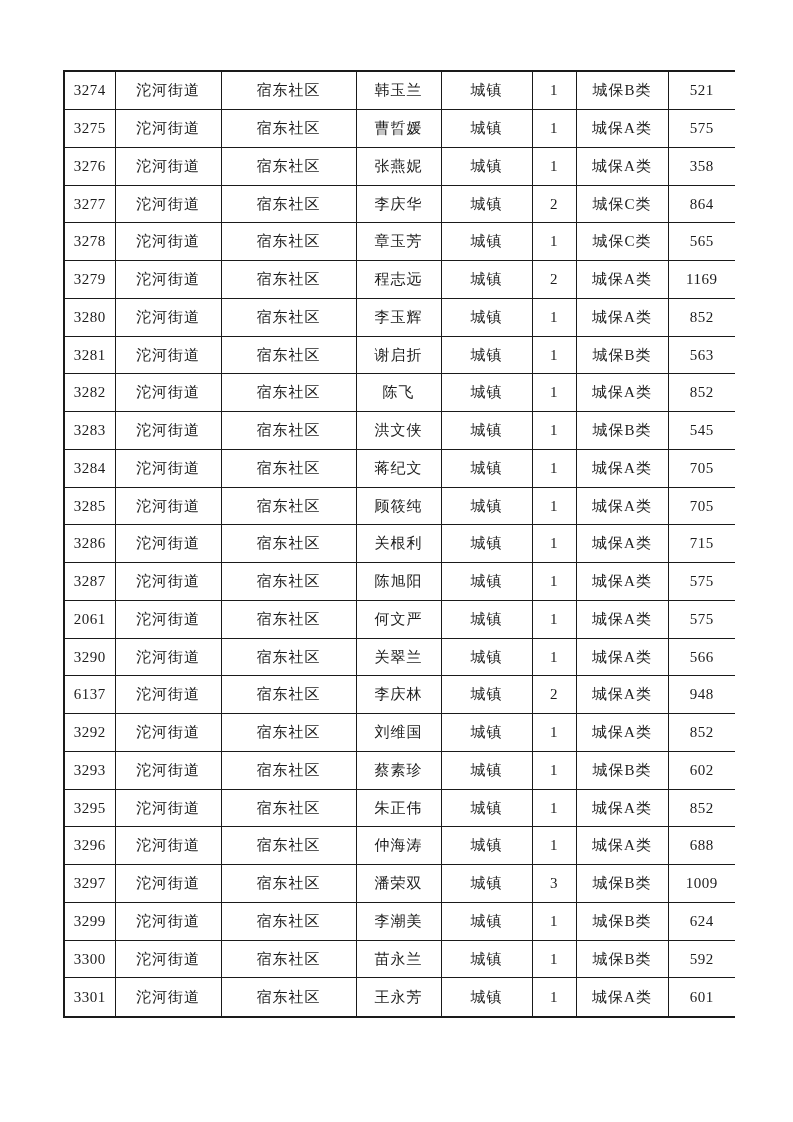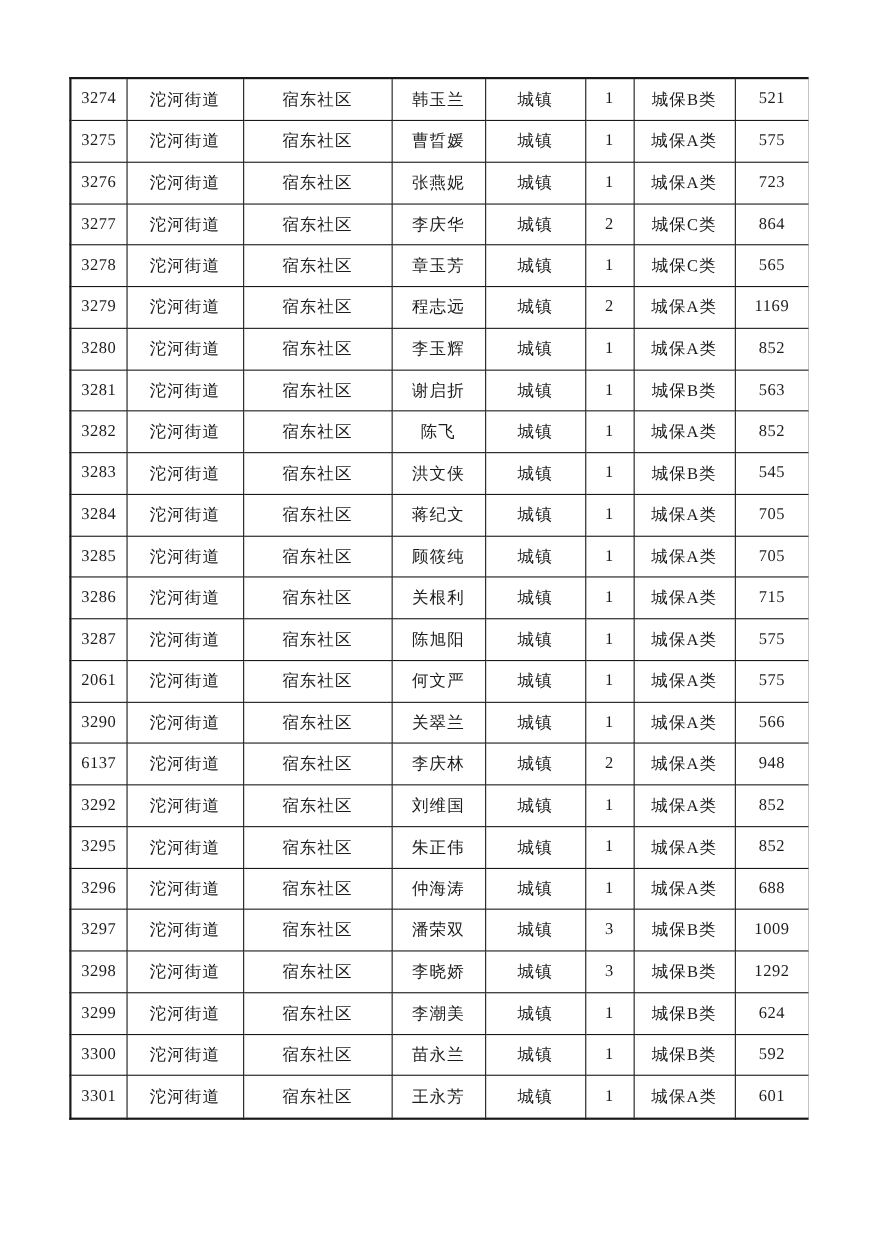--- a/index.html
+++ b/index.html
@@ -81,21 +81,21 @@
           <td class="num">575</td>
         </tr>
         <tr>
           <td class="num">3276</td>
           <td class="cjk">沱河街道</td>
           <td class="cjk">宿东社区</td>
           <td class="cjk">张燕妮</td>
           <td class="cjk">城镇</td>
           <td class="num">1</td>
           <td class="cjk">城保A类</td>
-          <td class="num">723</td>
+          <td class="num">358</td>
         </tr>
         <tr>
           <td class="num">3277</td>
           <td class="cjk">沱河街道</td>
           <td class="cjk">宿东社区</td>
           <td class="cjk">李庆华</td>
           <td class="cjk">城镇</td>
           <td class="num">2</td>
           <td class="cjk">城保C类</td>
           <td class="num">864</td>
@@ -234,20 +234,30 @@
           <td class="num">3292</td>
           <td class="cjk">沱河街道</td>
           <td class="cjk">宿东社区</td>
           <td class="cjk">刘维国</td>
           <td class="cjk">城镇</td>
           <td class="num">1</td>
           <td class="cjk">城保A类</td>
           <td class="num">852</td>
         </tr>
         <tr>
+          <td class="num">3293</td>
+          <td class="cjk">沱河街道</td>
+          <td class="cjk">宿东社区</td>
+          <td class="cjk">蔡素珍</td>
+          <td class="cjk">城镇</td>
+          <td class="num">1</td>
+          <td class="cjk">城保B类</td>
+          <td class="num">602</td>
+        </tr>
+        <tr>
           <td class="num">3295</td>
           <td class="cjk">沱河街道</td>
           <td class="cjk">宿东社区</td>
           <td class="cjk">朱正伟</td>
           <td class="cjk">城镇</td>
           <td class="num">1</td>
           <td class="cjk">城保A类</td>
           <td class="num">852</td>
         </tr>
         <tr>
@@ -262,30 +272,20 @@
         </tr>
         <tr>
           <td class="num">3297</td>
           <td class="cjk">沱河街道</td>
           <td class="cjk">宿东社区</td>
           <td class="cjk">潘荣双</td>
           <td class="cjk">城镇</td>
           <td class="num">3</td>
           <td class="cjk">城保B类</td>
           <td class="num">1009</td>
-        </tr>
-        <tr>
-          <td class="num">3298</td>
-          <td class="cjk">沱河街道</td>
-          <td class="cjk">宿东社区</td>
-          <td class="cjk">李晓娇</td>
-          <td class="cjk">城镇</td>
-          <td class="num">3</td>
-          <td class="cjk">城保B类</td>
-          <td class="num">1292</td>
         </tr>
         <tr>
           <td class="num">3299</td>
           <td class="cjk">沱河街道</td>
           <td class="cjk">宿东社区</td>
           <td class="cjk">李潮美</td>
           <td class="cjk">城镇</td>
           <td class="num">1</td>
           <td class="cjk">城保B类</td>
           <td class="num">624</td>

